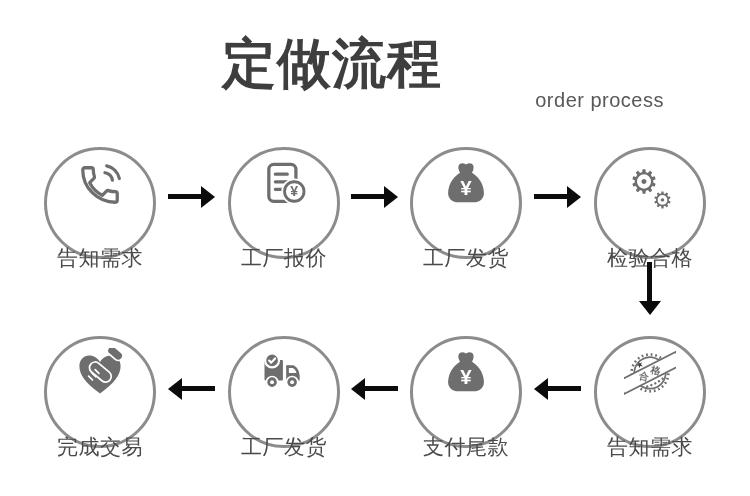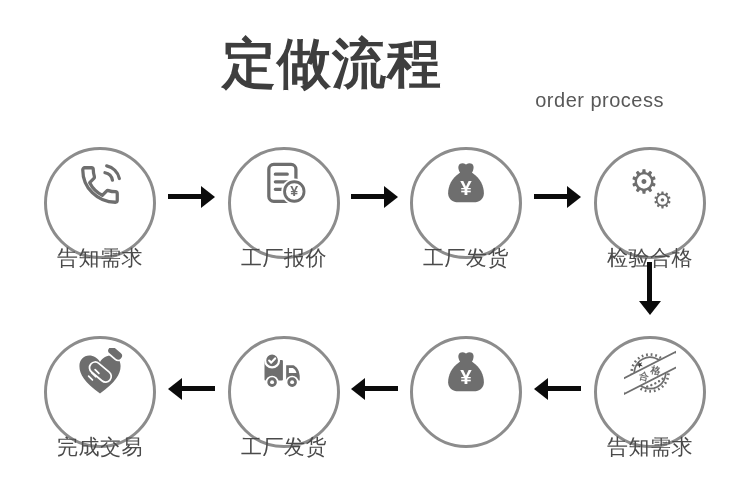--- a/index.html
+++ b/index.html
@@ -116,20 +116,21 @@
   </div>
 
   <div class="step" style="left:410px;top:336px;">
     <div class="icon">
       <svg width="52" height="52" viewBox="0 0 48 48">
         <path d="M17.5 10.5 C15.5 5 19.5 2.2 24 5 C28.5 2.2 32.5 5 30.5 10.5 L29.2 13.5 L18.8 13.5 Z" fill="#6e6e6e"></path>
         <path d="M18 13 C10.5 18 7.5 25.5 7.5 31.5 C7.5 36.5 11.5 40 17 40 L31 40 C36.5 40 40.5 36.5 40.5 31.5 C40.5 25.5 37.5 18 30 13 Z" fill="#6e6e6e"></path>
         <text x="24" y="33.5" text-anchor="middle" font-size="19" font-weight="bold" fill="#ffffff">¥</text>
       </svg>
     </div>
+    <div class="label">支付尾款</div>
   </div>
 
   <div class="step" style="left:228px;top:336px;">
     <div class="icon">
       <svg width="52" height="52" viewBox="0 0 48 48">
         <rect x="6" y="11" width="17" height="19" rx="1" fill="#6e6e6e"></rect>
         <path d="M26 16 L32.5 16 C34.5 16.5 37.5 19.5 38 23 L38.5 25.5 L38.5 30 L26 30 Z" fill="#6e6e6e"></path>
         <path d="M28.5 18.5 L32 18.5 C33.5 19 35 21 35.5 23 L28.5 23 Z" fill="#ffffff"></path>
         <circle cx="13" cy="31.5" r="5.2" fill="#6e6e6e" stroke="#ffffff" stroke-width="1.6"></circle>
         <circle cx="13" cy="31.5" r="1.8" fill="#ffffff"></circle>

